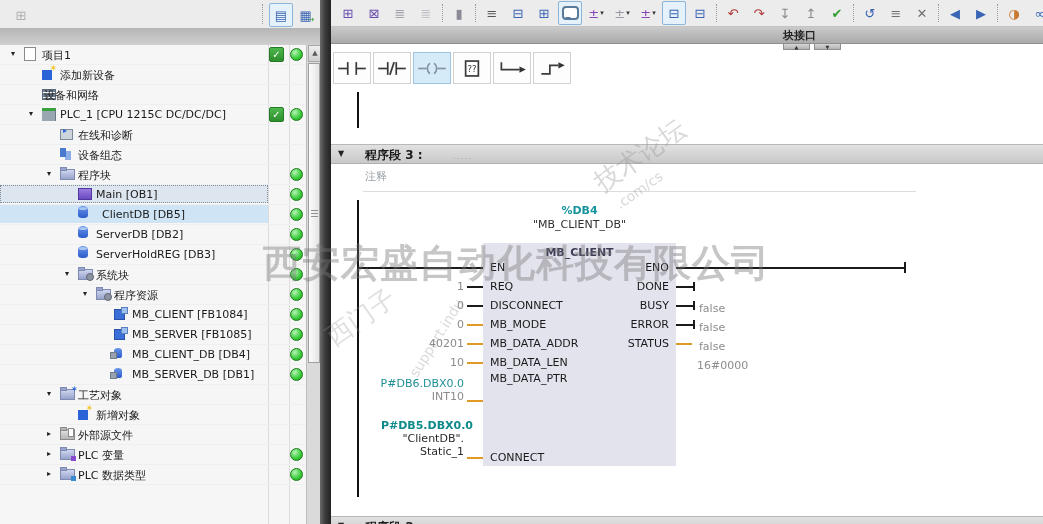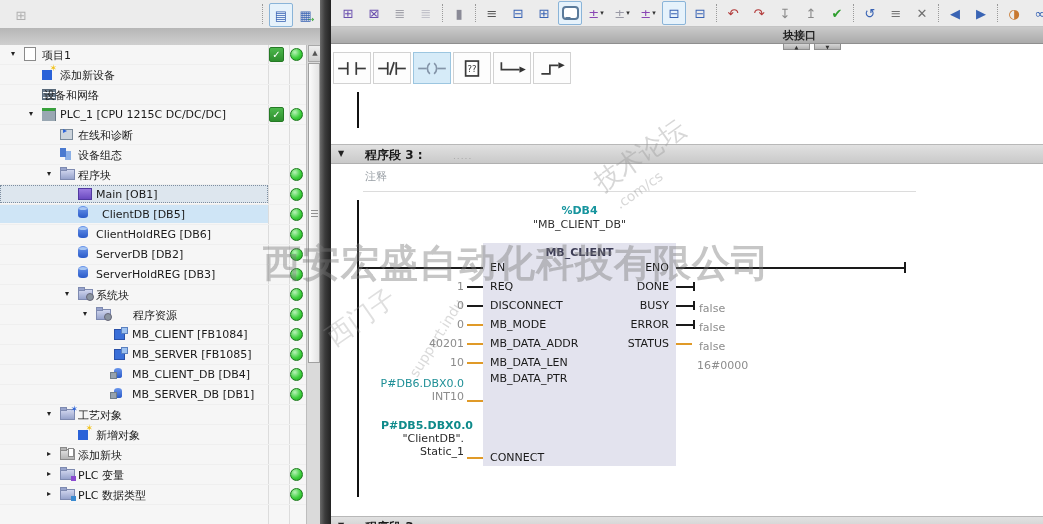--- a/index.html
+++ b/index.html
@@ -180,47 +180,41 @@
         </div>
         <div class="trow sel-blue">
           <div class="rowbg"></div>
           <span class="ti db" style="left: 78px;"></span>
           <span class="tlabel" style="left: 102px;">ClientDB [DB5]</span>
           <span class="tdot"></span>
         </div>
         <div class="trow">
           <div class="rowbg"></div>
           <span class="ti db" style="left: 78px;"></span>
-          <span class="tlabel" style="left: 96px;">ClientHoldREG [DB6]</span>
-          <span class="tdot"></span>
-        </div>
-        <div class="trow">
-          <div class="rowbg"></div>
-          <span class="ti db" style="left: 78px;"></span>
           <span class="tlabel" style="left: 96px;">ServerDB [DB2]</span>
           <span class="tdot"></span>
         </div>
         <div class="trow">
           <div class="rowbg"></div>
           <span class="ti db" style="left: 78px;"></span>
           <span class="tlabel" style="left: 96px;">ServerHoldREG [DB3]</span>
           <span class="tdot"></span>
         </div>
         <div class="trow">
           <div class="rowbg"></div>
           <span class="texp" style="left: 62px;">▾</span>
           <span class="ti sysfolder" style="left: 78px;"></span>
           <span class="tlabel" style="left: 96px;">系统块</span>
           <span class="tdot"></span>
         </div>
         <div class="trow">
           <div class="rowbg"></div>
           <span class="texp" style="left: 80px;">▾</span>
           <span class="ti sysfolder" style="left: 96px;"></span>
-          <span class="tlabel" style="left: 114px; margin-left: 19px;">程序资源</span>
+          <span class="tlabel" style="left: 114px;">程序资源</span>
           <span class="tdot"></span>
         </div>
         <div class="trow">
           <div class="rowbg"></div>
           <span class="ti fb" style="left: 114px;"></span>
           <span class="tlabel" style="left: 132px;">MB_CLIENT [FB1084]</span>
           <span class="tdot"></span>
         </div>
         <div class="trow">
           <div class="rowbg"></div>
@@ -248,21 +242,21 @@
         </div>
         <div class="trow">
           <div class="rowbg"></div>
           <span class="ti addnew" style="left: 78px;"></span>
           <span class="tlabel" style="left: 96px;">新增对象</span>
         </div>
         <div class="trow">
           <div class="rowbg"></div>
           <span class="texp" style="left: 44px;">▸</span>
           <span class="ti src" style="left: 60px;"></span>
-          <span class="tlabel" style="left: 78px;">添加新块</span>
+          <span class="tlabel" style="left: 78px;">外部源文件</span>
         </div>
         <div class="trow">
           <div class="rowbg"></div>
           <span class="texp" style="left: 44px;">▸</span>
           <span class="ti tags" style="left: 60px;"></span>
           <span class="tlabel" style="left: 78px;">PLC 变量</span>
           <span class="tdot"></span>
         </div>
         <div class="trow">
           <div class="rowbg"></div>

